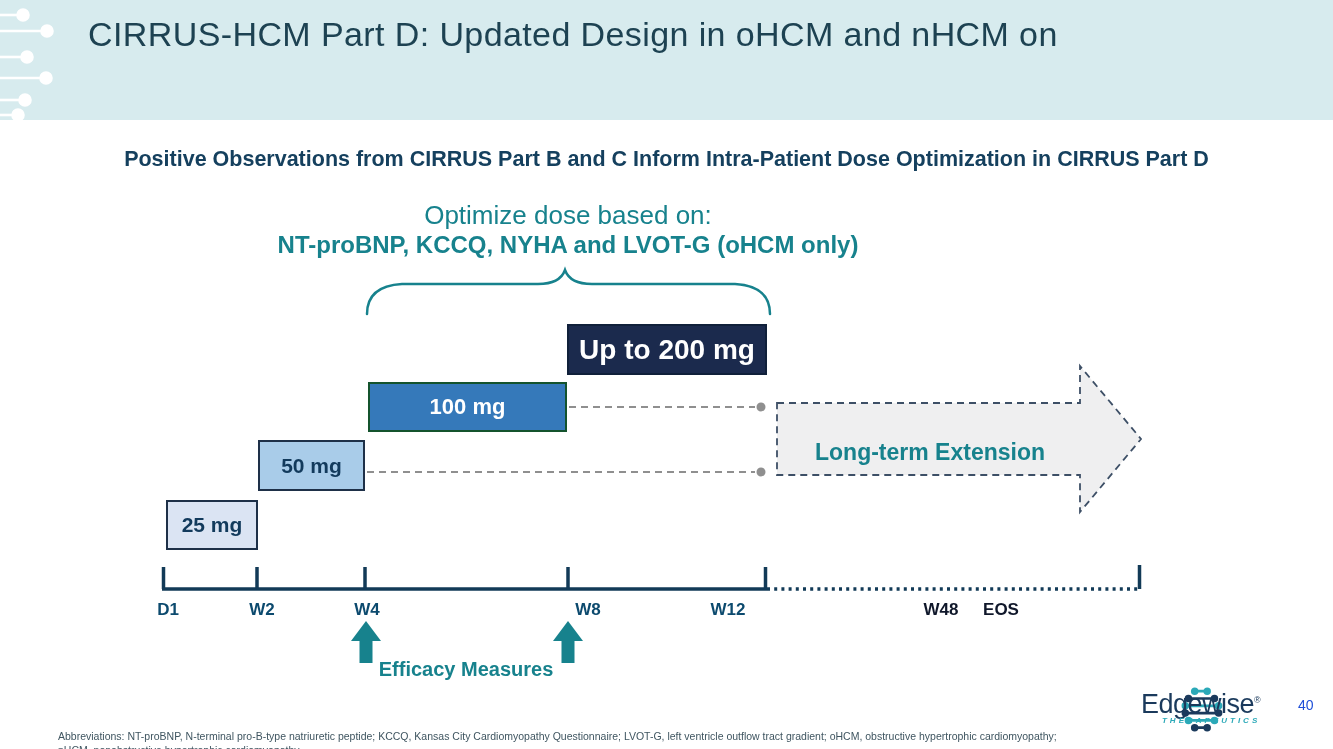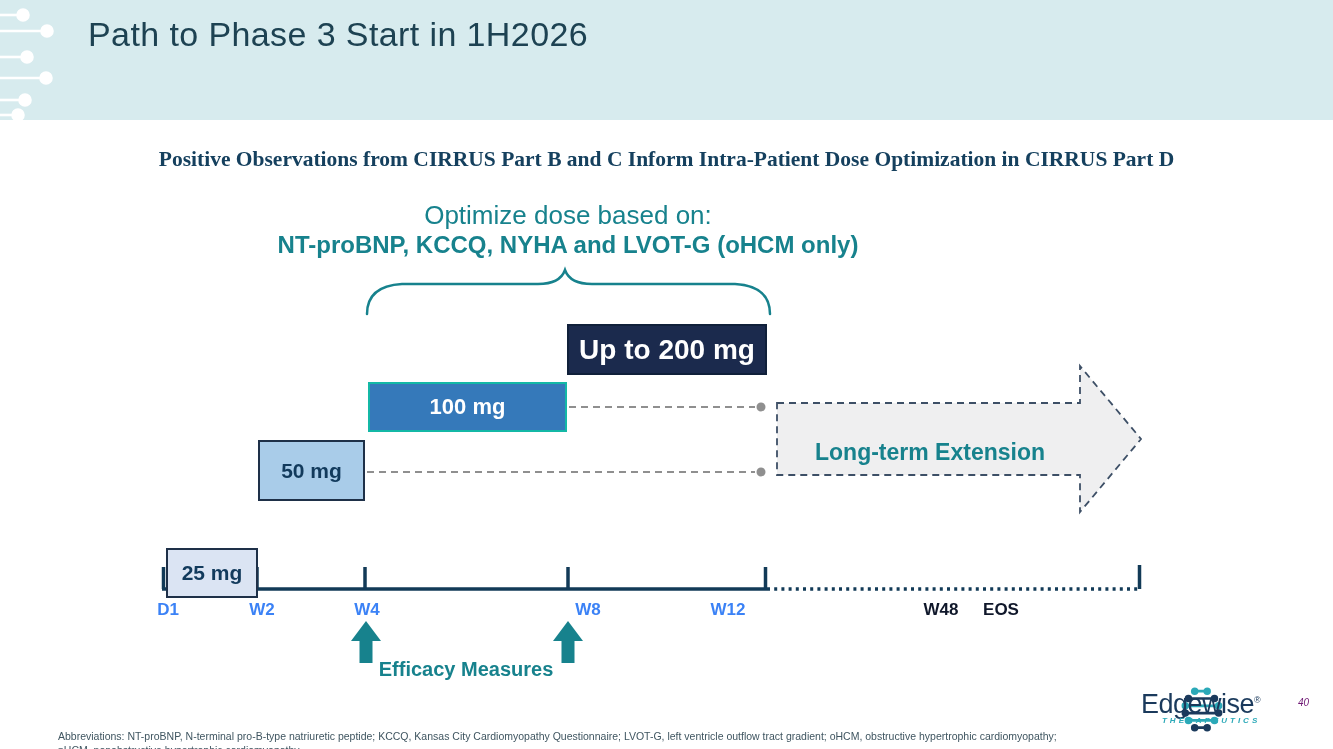--- a/index.html
+++ b/index.html
@@ -9,62 +9,62 @@
 
   
   .header{left:0;top:0;width:1333px;height:120px;background:#d7ebee;}
   .title{left:88px;top:13px;width:1220px;
          font-size:34px;line-height:43px;font-weight:400;
          color:#1d4252;letter-spacing:.4px;}
   .header-deco{left:0;top:0;}
 
   
   .subtitle{left:0;top:147px;width:1333px;text-align:center;
-            font-size:21.5px;font-weight:bold;color:#15405e;font-family:Liberation Serif, serif;}
+            font-size:21.5px;font-weight:bold;color:#15405e;}
 
   
   .opt1{left:568px;top:200px;transform:translateX(-50%);white-space:nowrap;
         font-size:26px;color:#17828d;}
   .opt2{left:568px;top:231px;transform:translateX(-50%);white-space:nowrap;
         font-size:24px;font-weight:bold;color:#17828d;}
 
   
   .dose{display:flex;align-items:center;justify-content:center;
         font-weight:bold;box-sizing:border-box;}
   .dose-25 {left:166px;top:500px;width:92px; height:50px;background:#dbe4f3;
-            border:2px solid #1e3048;color:#123a5c;font-size:21px;margin-top:48px;}
-  .dose-50 {left:258px;top:440px;width:107px;height:61px;background:#a9cce9;
+            border:2px solid #1e3048;color:#123a5c;font-size:21px;}
+  .dose-50 {left:258px;top:440px;width:107px;height:51px;background:#a9cce9;
             border:2.5px solid #1e3048;color:#123a5c;font-size:21px;}
   .dose-100{left:368px;top:382px;width:199px;height:50px;background:#3579ba;
-            border:2px solid #14b8a6;color:#ffffff;font-size:22px;}
+            border:2px solid #14532d;color:#ffffff;font-size:22px;}
   .dose-200{left:567px;top:324px;width:200px;height:51px;background:#1b2a4d;
             border:2px solid #10203a;color:#ffffff;font-size:28px;}
 
   
   .lte-label{left:930px;top:427px;transform:translateX(-50%);white-space:nowrap;
              font-size:23px;font-weight:bold;color:#17828d;margin-top:12px;}
 
   
   .tick-label{top:600px;transform:translateX(-50%);white-space:nowrap;
-              font-size:17px;font-weight:bold;color:#3b82f6;}
+              font-size:17px;font-weight:bold;color:#0c4a6e;}
   .tick-late{color:#0f172a;}
   .efficacy-label{left:466px;top:658px;transform:translateX(-50%);white-space:nowrap;
                   font-size:20px;font-weight:bold;color:#17828d;}
 
   
   .footnote{left:58px;top:699px;width:1030px;font-size:10.5px;line-height:1.35;
             color:#3f5560;margin-top:30px;}
   .logo{left:1103px;top:684px;width:200px;height:50px;}
   .logo-text{left:1141px;top:686px;}
   .logo-brand{font-size:27px;font-weight:normal;color:#1b3a5c;line-height:28px;
               letter-spacing:-0.5px;}
   .logo-reg{font-size:9px;vertical-align:super;color:#1b3a5c;}
   .logo-sub{font-size:8px;letter-spacing:3px;color:#2ba9b8;font-weight:bold;
             text-align:right;margin-top:-2px;font-style:italic;}
-  .page-num{left:1298px;top:697px;font-size:10px;color:#701a75;font-style:italic;}
+  .page-num{left:1298px;top:697px;font-size:14px;color:#1d4ed8;}
 </style>
 </head>
 <body>
 
 <div class="abs header">
   <svg class="abs header-deco" width="70" height="120" viewBox="0 0 70 120">
     <g stroke="#ffffff" stroke-width="2.6" fill="#ffffff">
       <line x1="0" y1="15" x2="23" y2="15"></line>
         <circle cx="23" cy="15" r="5.5"></circle>
       <line x1="0" y1="31" x2="47" y2="31"></line>
@@ -73,21 +73,21 @@
         <circle cx="27" cy="57" r="5.5"></circle>
       <line x1="0" y1="78" x2="46" y2="78"></line>
         <circle cx="46" cy="78" r="5.5"></circle>
       <line x1="0" y1="100" x2="25" y2="100"></line>
         <circle cx="25" cy="100" r="5.5"></circle>
       <line x1="0" y1="115" x2="18" y2="115"></line>
         <circle cx="18" cy="115" r="5.5"></circle>
     </g>
   </svg>
   <div class="abs title">
-    <div>Path to Phase 3 Start in 1H2026</div>
+    <div>CIRRUS-HCM Part D: Updated Design in oHCM and nHCM on</div>
   </div>
 </div>
 
 <div class="abs subtitle">Positive Observations from CIRRUS Part B and C Inform Intra-Patient Dose Optimization in CIRRUS Part D</div>
 
 <div class="abs opt1">Optimize dose based on:</div>
 <div class="abs opt2">NT-proBNP, KCCQ, NYHA and LVOT-G (oHCM only)</div>
 
 <svg class="abs" style="left:0;top:0;" width="1333" height="749" viewBox="0 0 1333 749">
 

